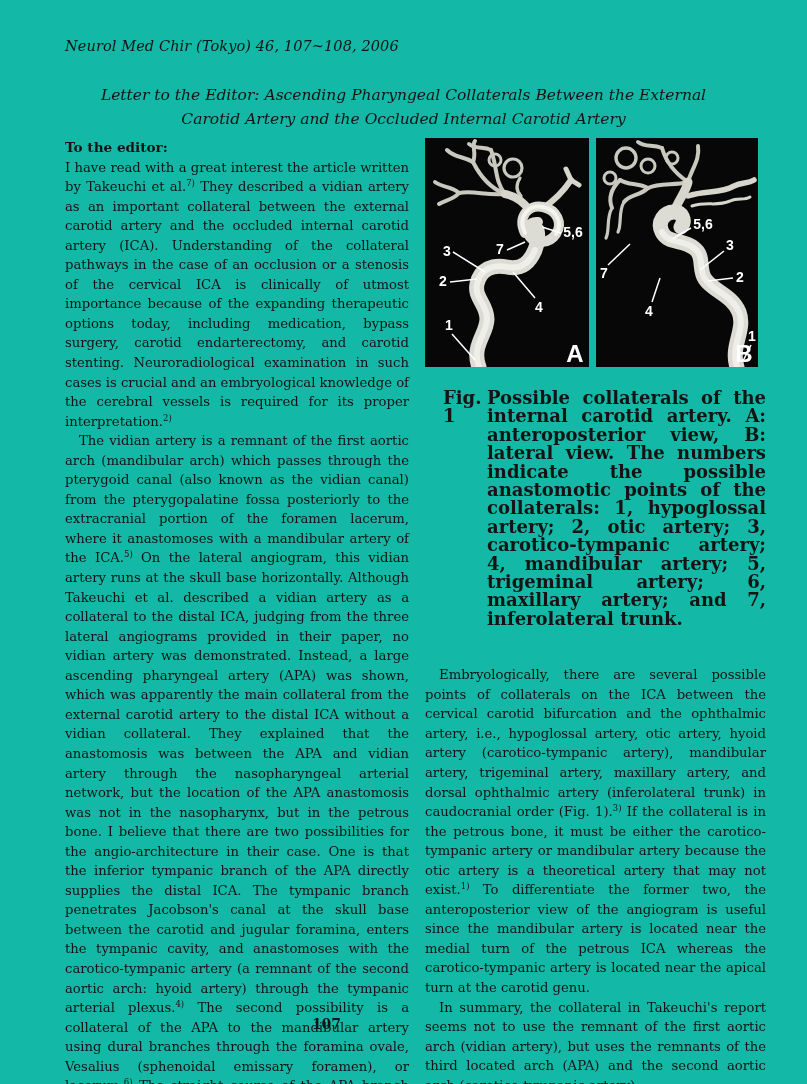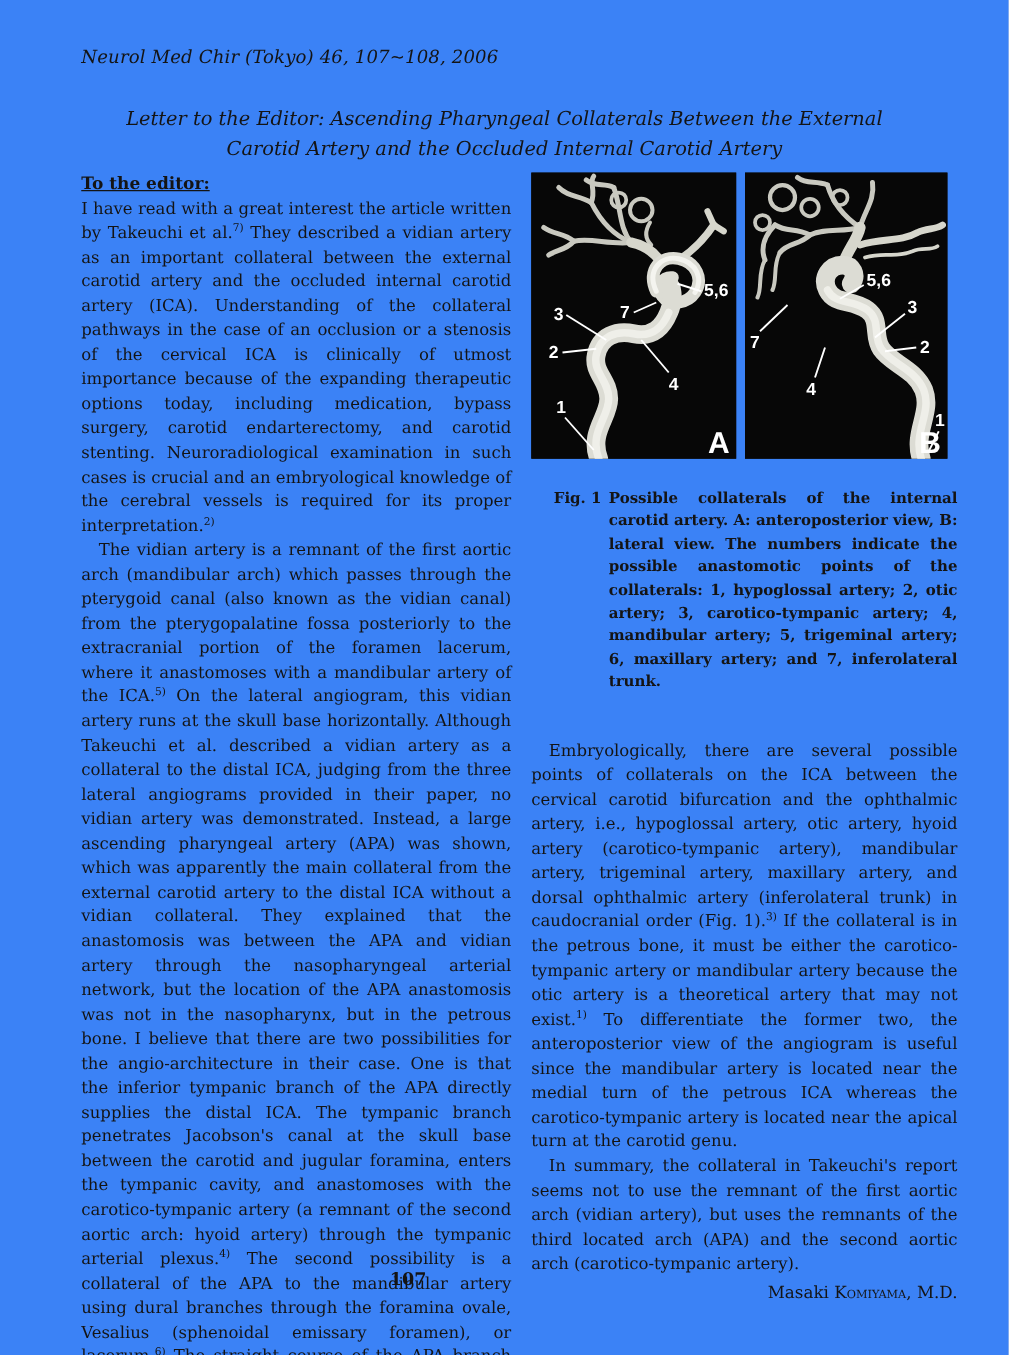--- a/index.html
+++ b/index.html
@@ -1,49 +1,49 @@
 <!DOCTYPE html>
 <html><head>
 <meta charset="utf-8">
 <style>
   html,body { margin:0; padding:0; background:#e8e8e8; }
   .page {
     position:relative; width:807px; height:1084px; margin:0 auto;
-    background:#3b82f6; overflow:hidden;
+    background:#14b8a6; overflow:hidden;
     font-family:"DejaVu Serif", serif; color:#141414;
   }
   .journal-header {
     position:absolute; left:65px; top:38px;
     font-style:italic; font-size:14.5px; letter-spacing:0.1px;
   }
   .title {
     position:absolute; left:53px; top:84px; width:701px; margin:0;
     text-align:center; font-weight:normal; font-style:italic;
     font-size:15.5px; line-height:1.52;
   }
   .columns { position:absolute; left:65px; top:138px; width:701px; }
   .col { position:absolute; top:0; }
   .col-left  { left:0; width:344px; }
   .col-right { left:360px; width:341px; }
-  .salutation { font-weight:bold; font-size:13.6px; line-height:19.55px;text-decoration:underline; }
+  .salutation { font-weight:bold; font-size:13.6px; line-height:19.55px; }
   .para {
     margin:0; text-align:justify; text-justify:inter-word;
     font-size:13.2px; line-height:19.55px;
   }
   .para.indent { text-indent:14px; }
   sup { font-size:8.5px; line-height:0; vertical-align:super; }
   figure.fig { margin:0; }
   .panels { display:flex; gap:7px; }
   .panels svg { display:block; background:#070707; }
   .fig-label { font-family:"Liberation Sans", sans-serif; font-weight:bold; fill:#ffffff; font-size:14px; }
   .panel-letter { font-family:"Liberation Sans", sans-serif; font-weight:bold; fill:#ffffff; font-size:24px; }
   .leader { stroke:#ffffff; stroke-width:1.5; }
   .caption {
     display:flex; margin-top:22px; padding-left:18px;
-    font-weight:bold; font-size:12px; line-height:18.4px;
+    font-weight:bold; font-size:18px; line-height:18.4px;
   }
   .cap-label { flex:0 0 44px; }
   .cap-text  { flex:1; text-align:justify; }
   .rc-first { margin-top:37px; }
   .signature { margin-top:3px; text-align:right; font-size:13.4px; line-height:20.6px; }
   .smallcaps { font-variant:small-caps; }
   .page-number {
     position:absolute; left:0; top:1016px; width:653px;
     text-align:center; font-weight:bold; font-size:14px;
   }

